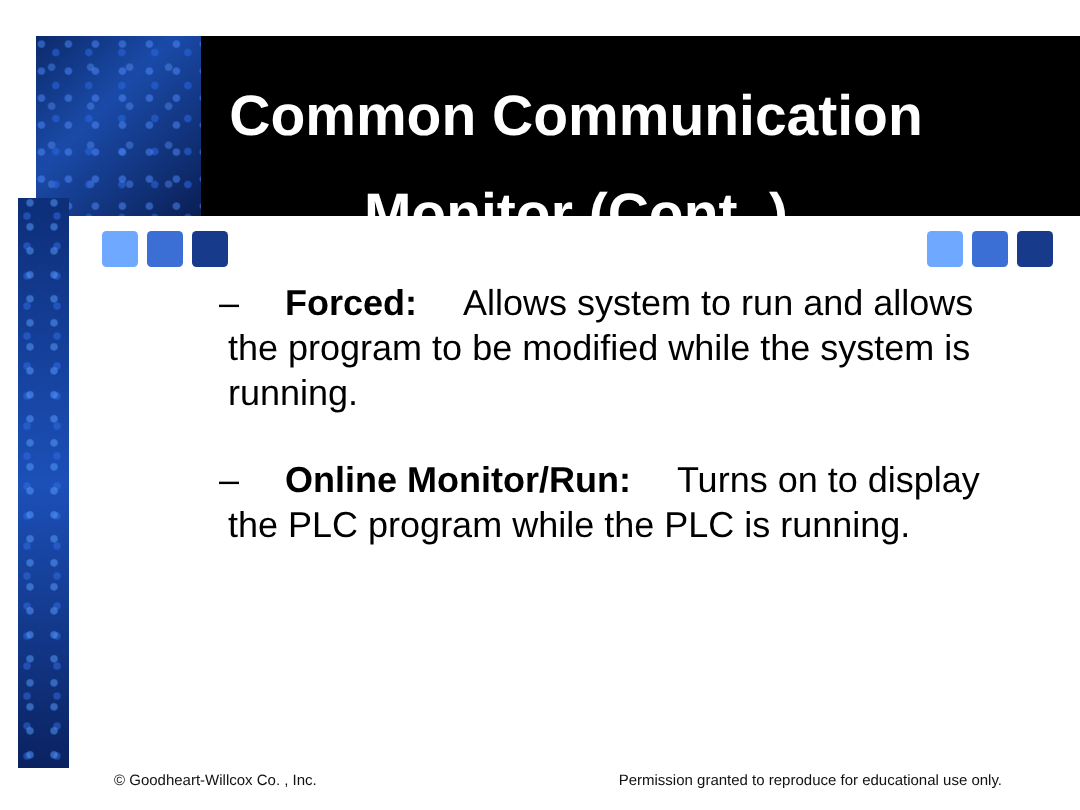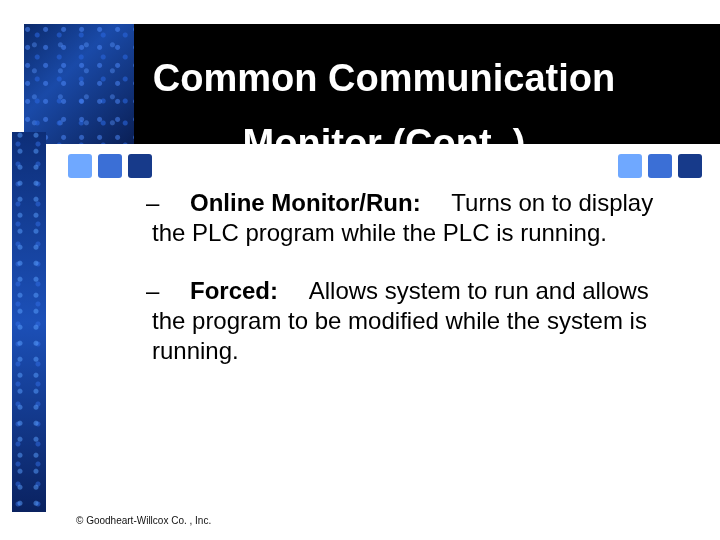--- a/index.html
+++ b/index.html
@@ -106,24 +106,25 @@
   <span class="dash" style="background:#173a8a"></span>
 </div>
 <div class="dots-row dots-right">
   <span class="dash" style="background:#6fa8ff"></span>
   <span class="dash" style="background:#3b6fd6"></span>
   <span class="dash" style="background:#173a8a"></span>
 </div>
 
 <div class="content">
   <div class="bullet">
+    <span class="dash">– </span><span class="term">Forced:</span>
+    <span class="desc">Allows system to run and allows the program to be modified while the system is running.</span>
+  </div>
+  <div class="bullet">
     <span class="dash">– </span><span class="term">Online Monitor/Run:</span>
     <span class="desc">Turns on to display the PLC program while the PLC is running.</span>
-  </div>
-  <div class="bullet">
-    <span class="dash">– </span><span class="term">Forced:</span>
-    <span class="desc">Allows system to run and allows the program to be modified while the system is running.</span>
   </div>
 </div>
 
 <div class="footer">
   <span>© Goodheart-Willcox Co. , Inc.</span>
+  <span>Permission granted to reproduce for educational use only.</span>
 </div>
 
 </body></html>

